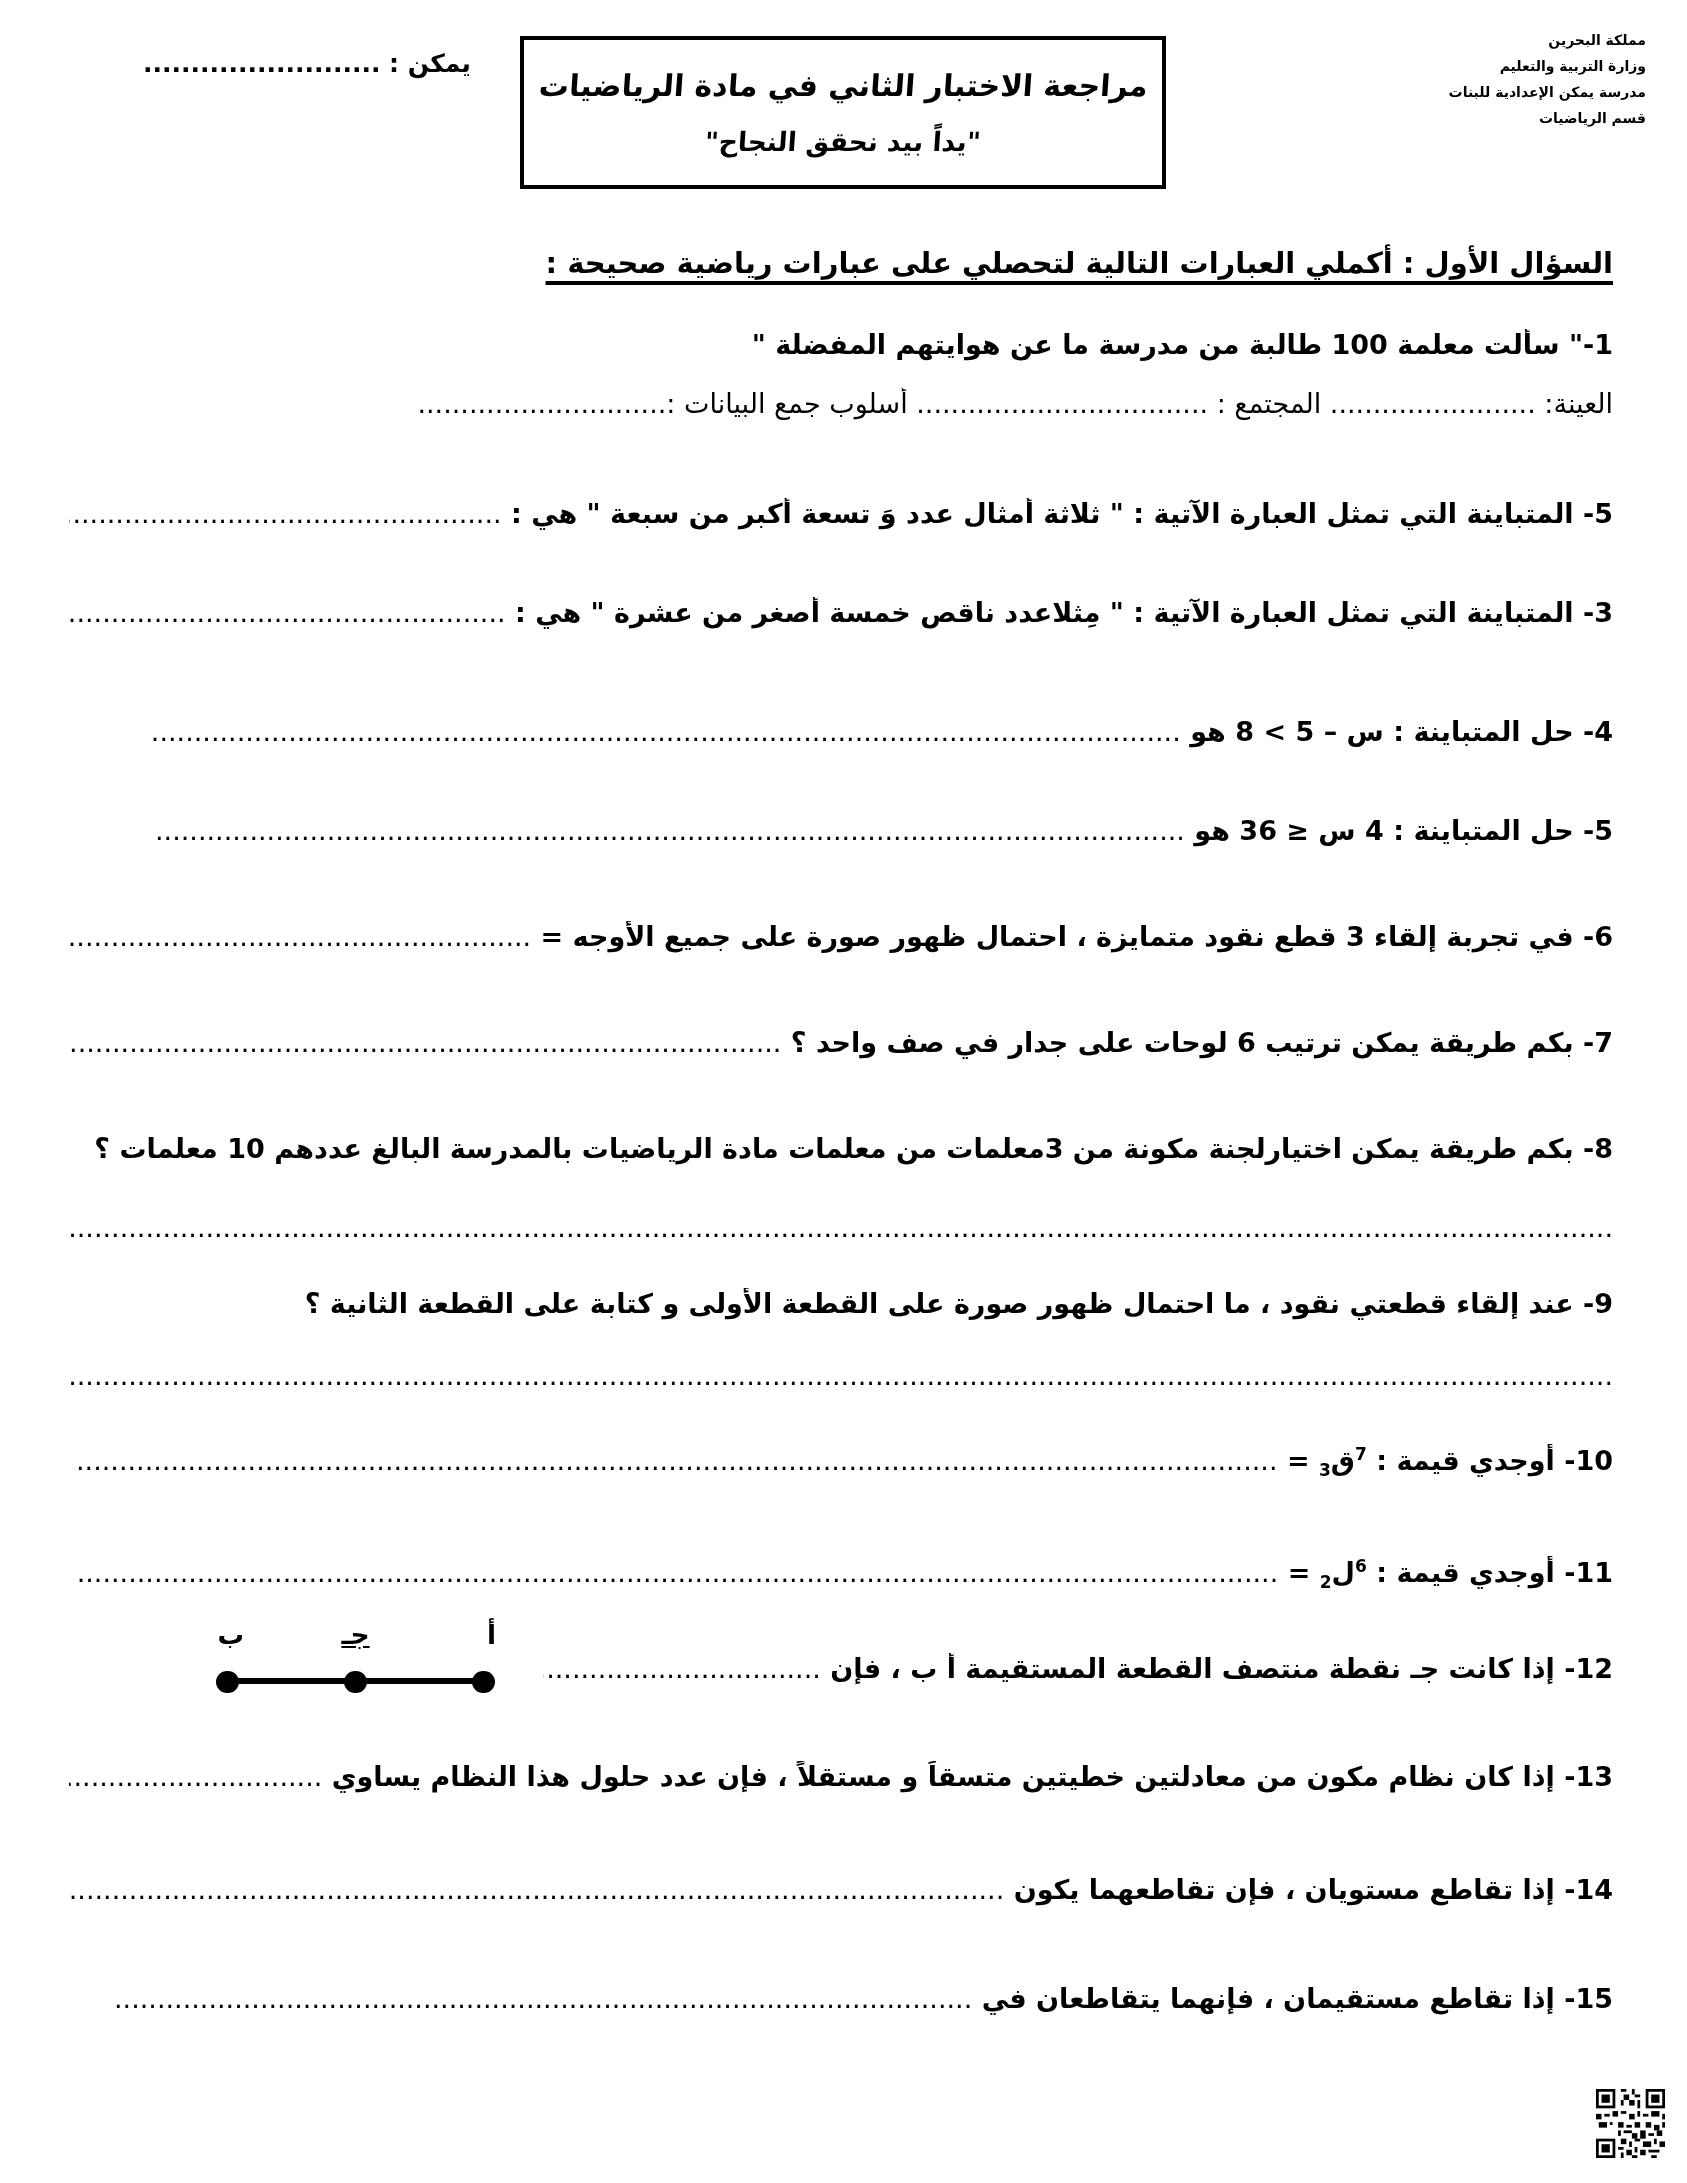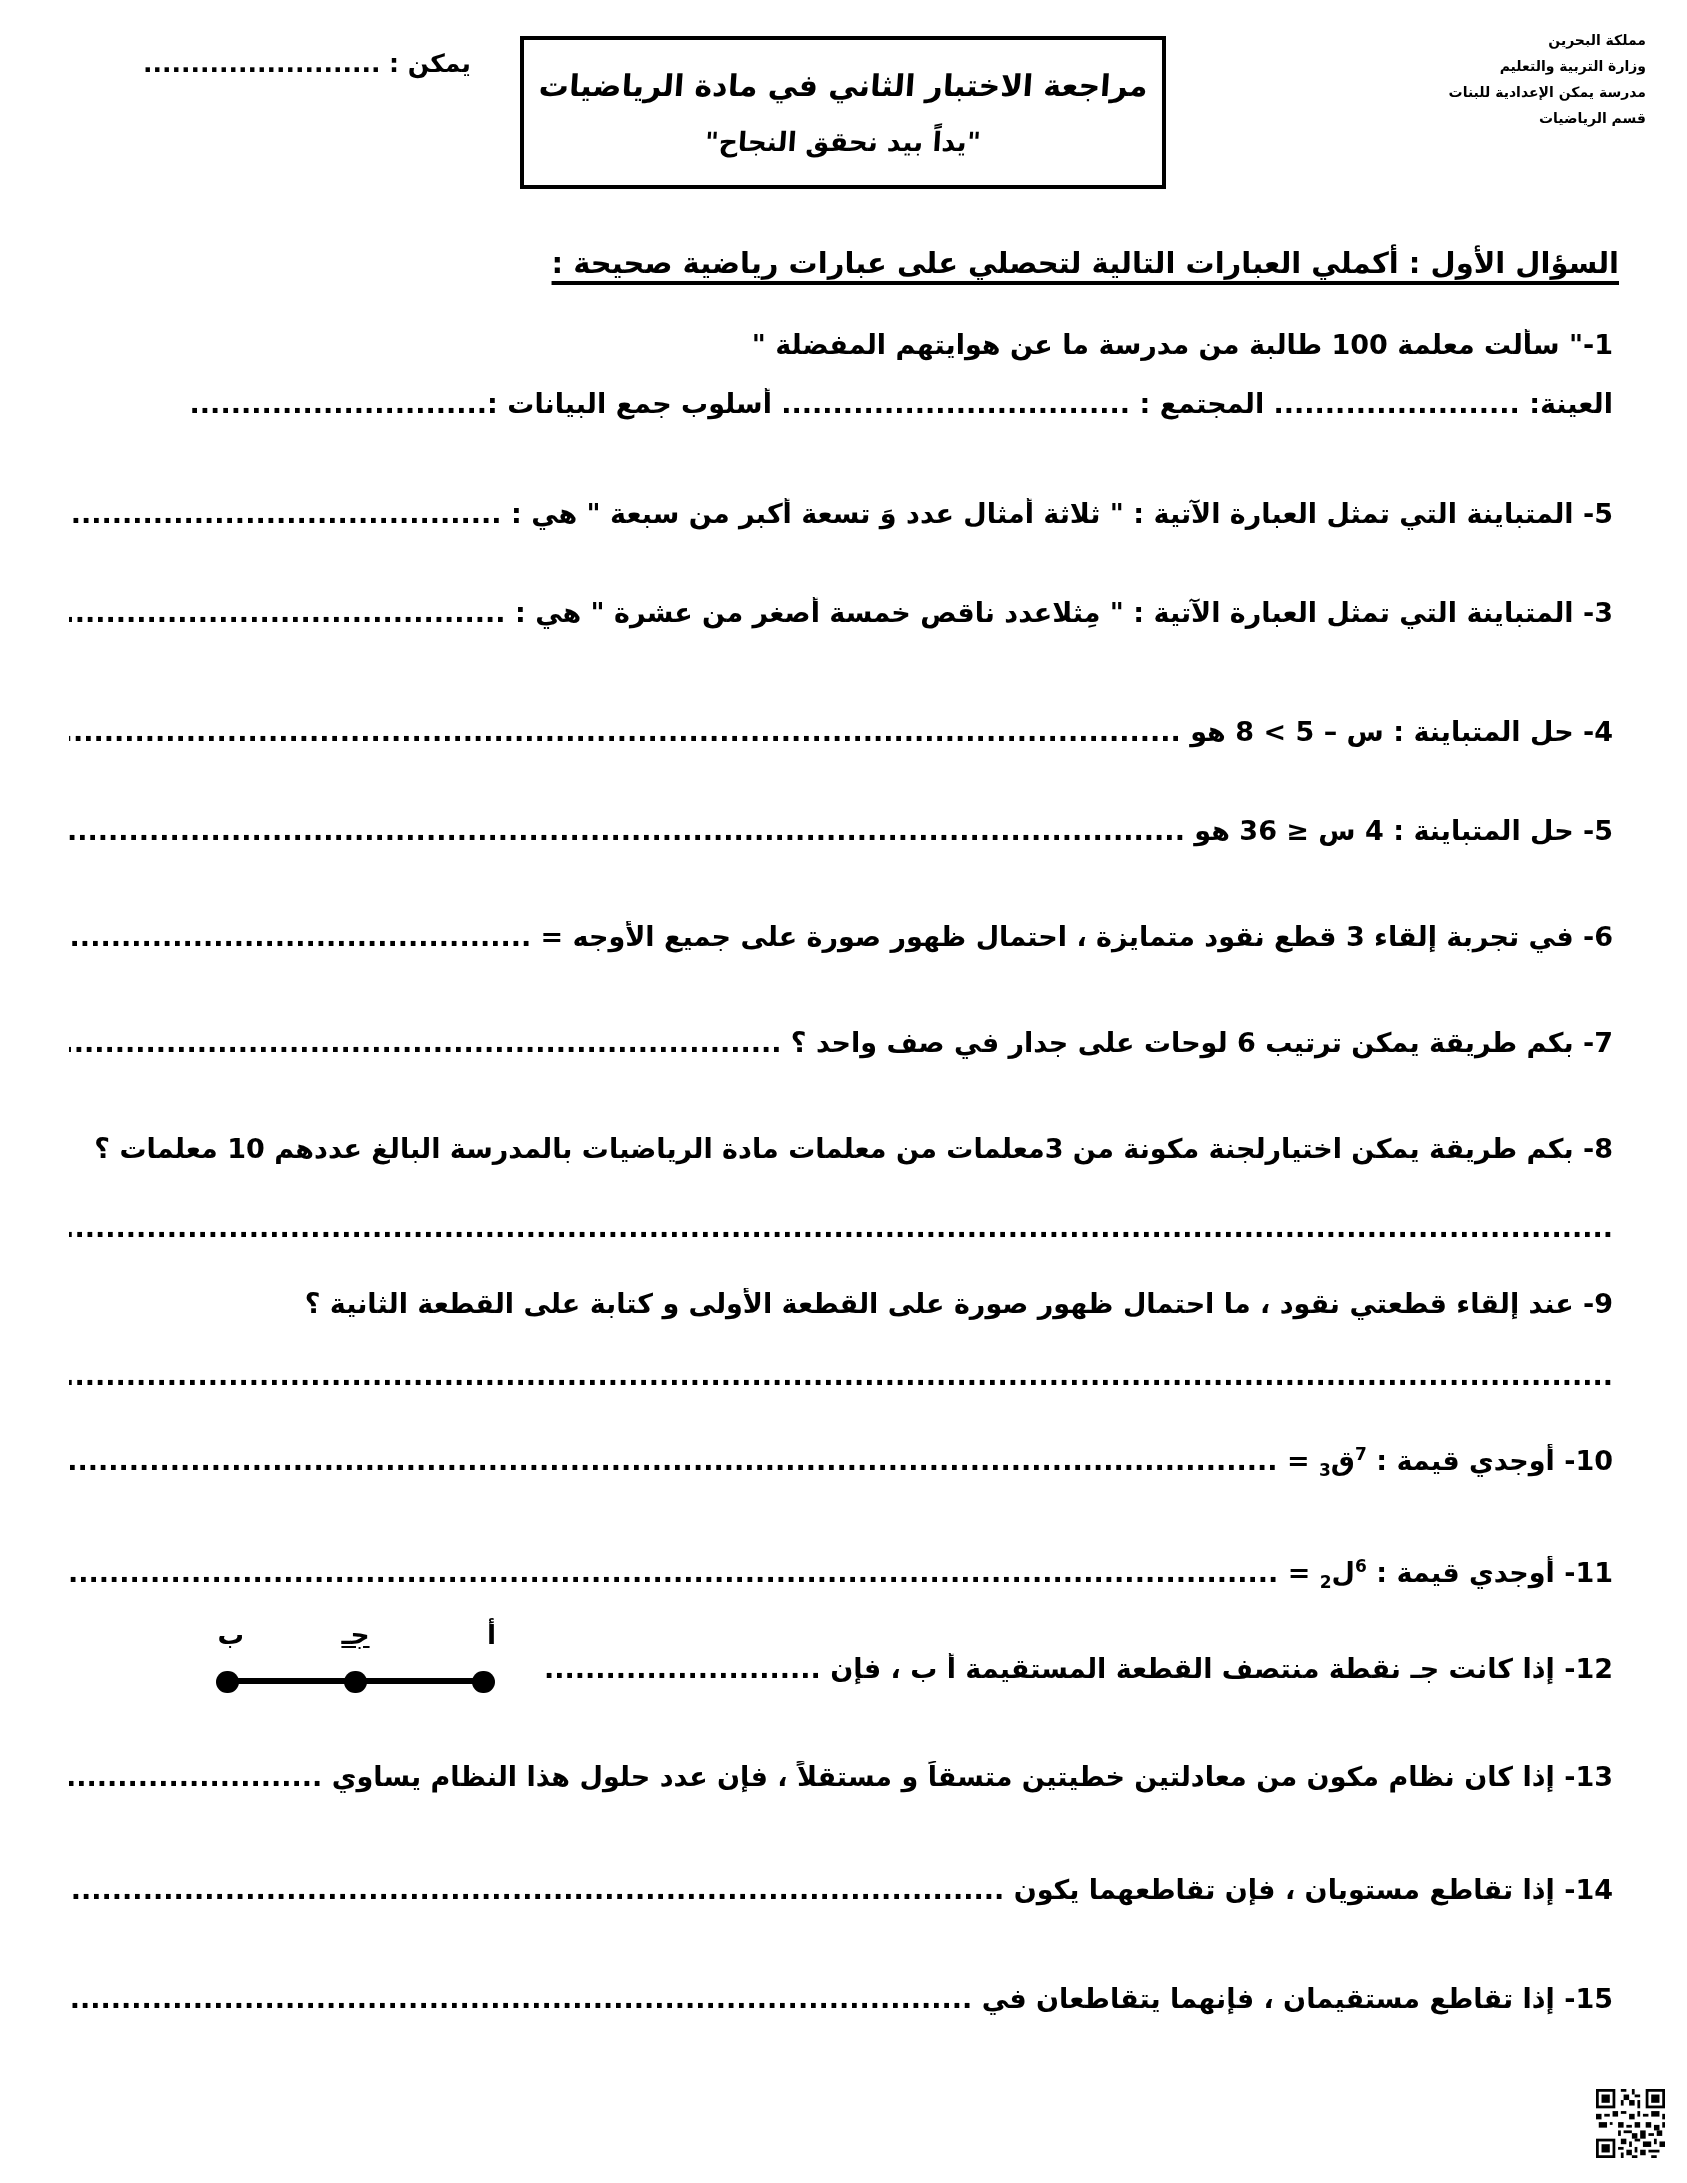--- a/index.html
+++ b/index.html
@@ -25,31 +25,31 @@
   }
   .title-main{font-size:30px;font-weight:700;white-space:nowrap;transform:skewX(-4deg);}
   .title-motto{font-size:26.5px;font-weight:700;white-space:nowrap;transform:skewX(-4deg);}
   .student-fields{
     position:absolute;top:38px;left:48px;width:423px;
     font-size:25px;font-weight:700;line-height:2.05;text-align:right;
   }
   .student-fields div{white-space:nowrap;overflow:hidden;}
   
   .section-heading{
-    position:absolute;top:246px;right:68px;
+    position:absolute;top:246px;right:74px;
     font-size:29px;font-weight:800;white-space:nowrap;
     text-decoration:underline;text-decoration-thickness:4px;text-underline-offset:8px;
   }
   
   .q{
     position:absolute;right:74px;left:69px;
     font-size:27px;font-weight:700;line-height:1.2;
     white-space:nowrap;overflow:hidden;text-align:right;
   }
-  .q .dots{font-weight:700;}
+  .q .dots{font-weight:400;}
   .msup{font-size:17px;vertical-align:super;}
   .msub{font-size:17px;vertical-align:sub;}
   
   .segment-diagram{
     position:absolute;left:215px;top:1622px;width:281px;height:73px;
   }
   .seg-line{position:absolute;left:6.6px;right:6.6px;bottom:10.6px;height:6px;background:#000;}
   .seg-dot{position:absolute;bottom:2px;width:22.5px;height:22.5px;border-radius:50%;background:#000;}
   .seg-dot.right{right:1.3px;}
   .seg-dot.mid{left:50%;margin-left:-11.2px;}

